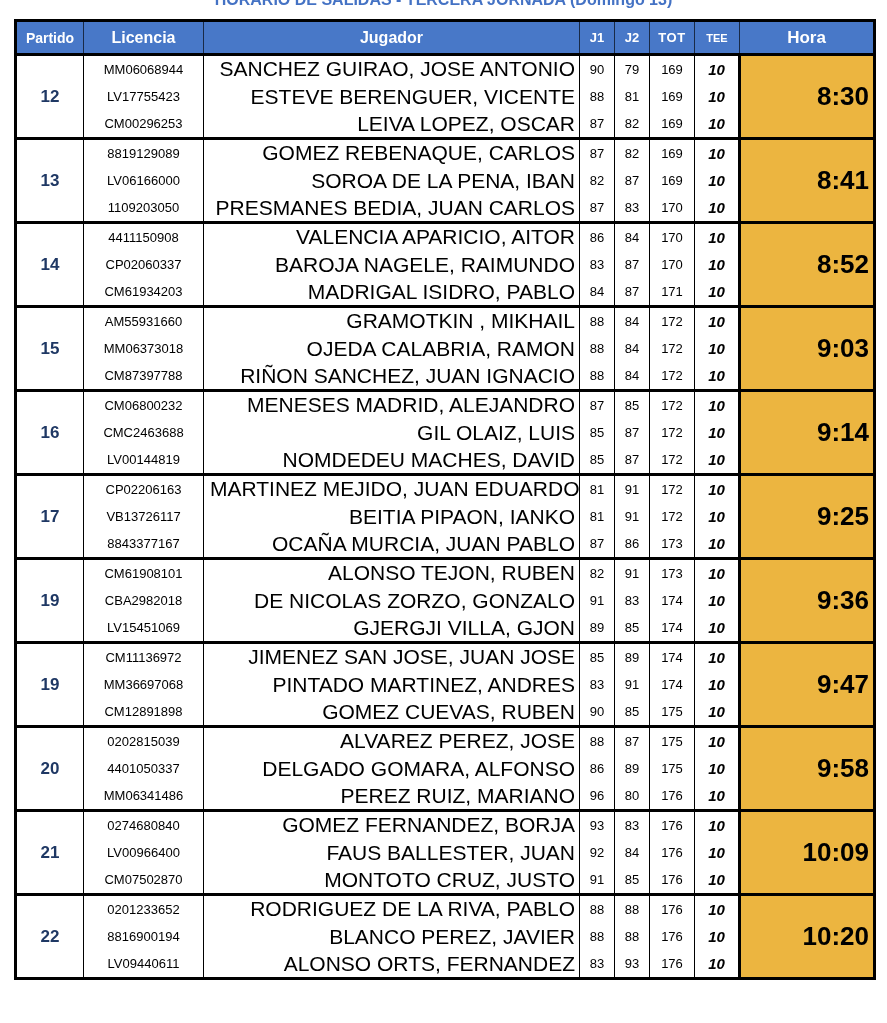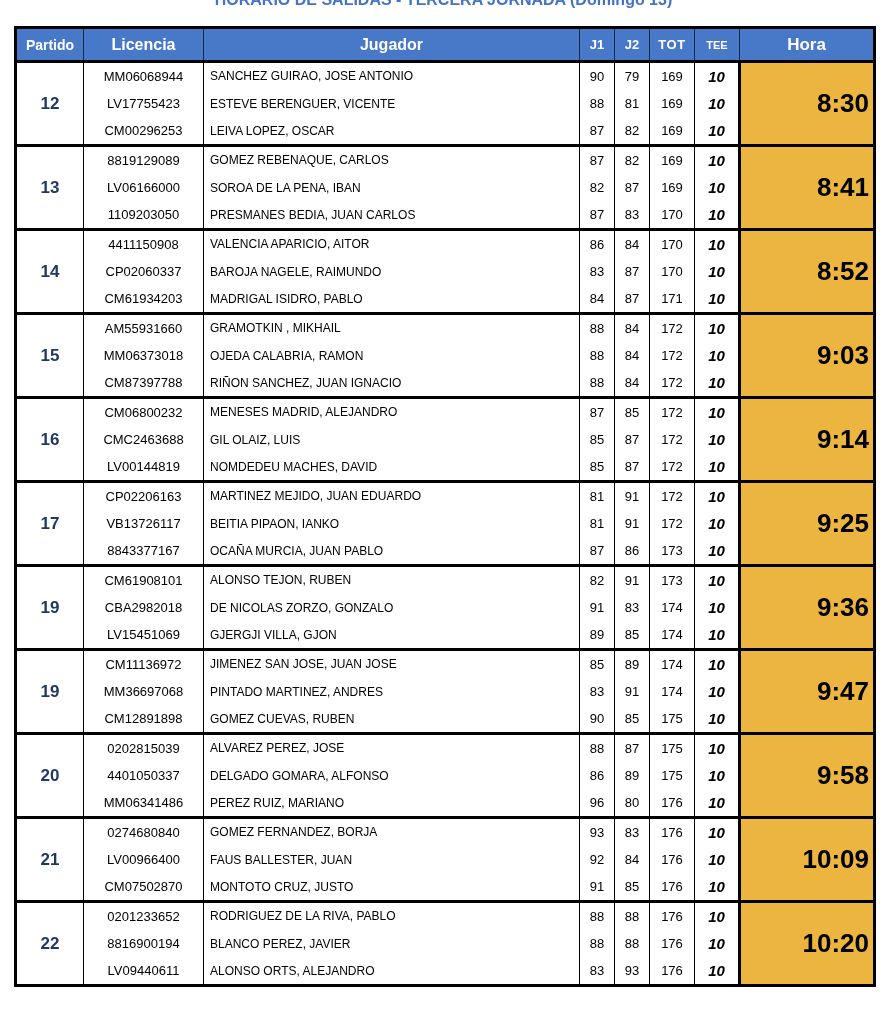--- a/index.html
+++ b/index.html
@@ -16,21 +16,21 @@
     width:887px;height:1023px;background:#ffffff;overflow:hidden;
     font-family:"Liberation Sans", sans-serif;color:#000;
   }
   .title-clip{height:12px;overflow:hidden;}
   .title{
     margin-top:-10px;line-height:20px;text-align:center;
     font-size:16px;font-weight:bold;color:var(--title-text);white-space:nowrap;
   }
   table.schedule{
     border-collapse:collapse;table-layout:fixed;
-    width:859px;margin:14px 14px 0 14px;
+    width:859px;margin:7px 14px 0 14px;
     border:3px solid var(--border);
   }
   thead th{
     background:var(--header-bg);color:var(--header-text);
     font-weight:bold;height:34px;text-align:center;vertical-align:middle;
     border-left:1px solid rgba(0,0,0,0.65);
     border-right:1px solid rgba(0,0,0,0.65);
     border-bottom:3px solid var(--border);
     padding:0;
   }
@@ -44,21 +44,21 @@
     height:28px;padding:0 4px;vertical-align:middle;background:#fff;
     border-left:1px solid var(--border);border-right:1px solid var(--border);
     border-top:none;border-bottom:none;
     overflow:hidden;white-space:nowrap;
   }
   tr.group-start td{border-top:3px solid var(--border);}
   td.partido-cell{
     text-align:center;font-weight:bold;font-size:17px;color:var(--partido-text);
   }
   td.licencia-cell{text-align:center;font-size:13px;}
-  td.jugador-cell{text-align:left;font-size:12px;padding-left:6px;}
+  td.jugador-cell{text-align:right;font-size:21px;padding-left:6px;}
   td.score-cell{text-align:center;font-size:13px;}
   td.tee-cell{text-align:center;font-size:15px;font-weight:bold;font-style:italic;}
   td.hora-cell{
     background:var(--hora-bg);text-align:right;
     font-size:26px;font-weight:bold;border-left:3px solid var(--border);
   }
 </style>
 </head>
 <body>
 
@@ -363,20 +363,20 @@
       <tr>
         <td class="licencia-cell">8816900194</td>
         <td class="jugador-cell">BLANCO PEREZ, JAVIER</td>
         <td class="score-cell">88</td>
         <td class="score-cell">88</td>
         <td class="score-cell">176</td>
         <td class="tee-cell">10</td>
       </tr>
       <tr>
         <td class="licencia-cell">LV09440611</td>
-        <td class="jugador-cell">ALONSO ORTS, ALEJANDRO</td>
+        <td class="jugador-cell">ALONSO ORTS, FERNANDEZ</td>
         <td class="score-cell">83</td>
         <td class="score-cell">93</td>
         <td class="score-cell">176</td>
         <td class="tee-cell">10</td>
       </tr>
     </tbody>
 </table>
 
 </body></html>

